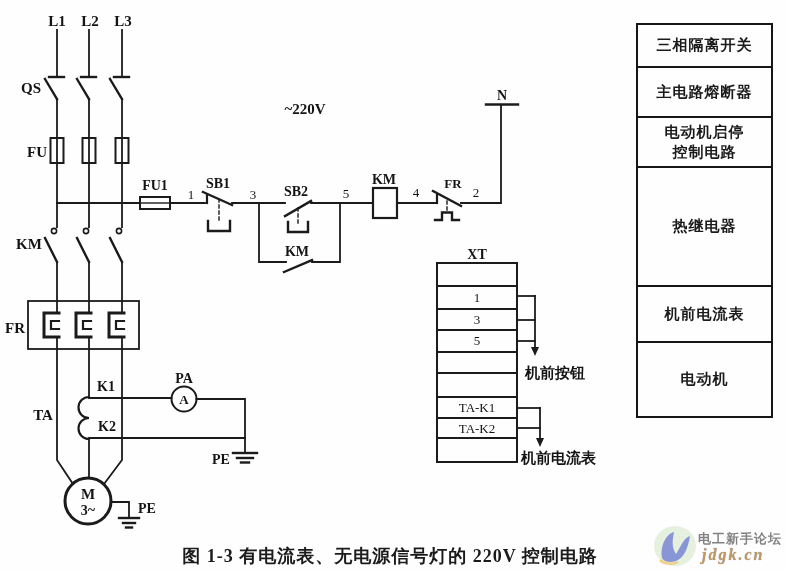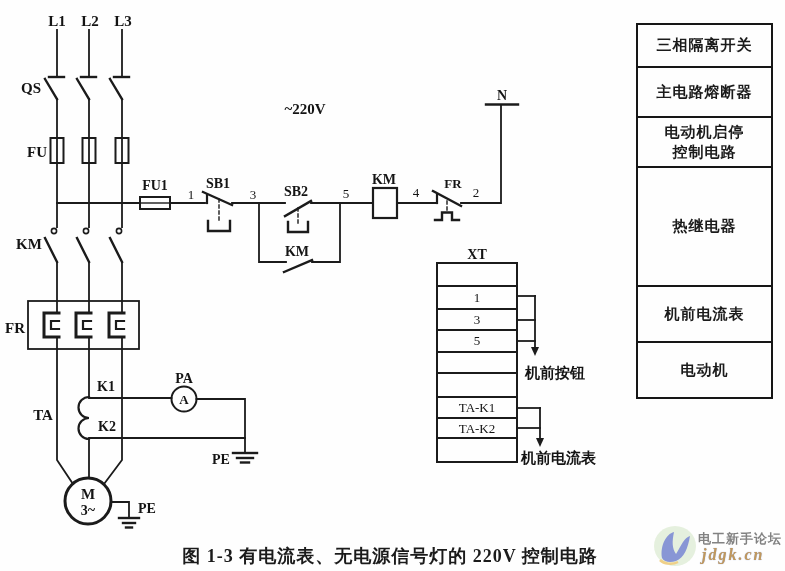--- a/index.html
+++ b/index.html
@@ -214,21 +214,21 @@
   </g>
 </svg>
 
 <div id="legend">
   <div class="legend-row" style="height:41px">三相隔离开关</div>
   <div class="legend-row" style="height:48px">主电路熔断器</div>
   <div class="legend-row" style="height:48px">电动机启停
 控制电路</div>
   <div class="legend-row" style="height:117px">热继电器</div>
   <div class="legend-row" style="height:54px">机前电流表</div>
-  <div class="legend-row" style="height:54px">电动机</div>
+  <div class="legend-row" style="height:73px">电动机</div>
 </div>
 
 <div id="caption">图 1-3  有电流表、无电源信号灯的 220V 控制电路</div>
 
 <div id="watermark">
   <svg id="wm-logo" width="46" height="44" viewBox="0 0 46 44">
     <ellipse cx="23" cy="22" rx="21" ry="20" fill="#d9e9cd"></ellipse>
     <path d="M10,34 C8,22 14,10 22,8 C20,18 20,24 24,30 C30,20 32,14 38,12 C36,24 32,34 24,37 C18,39 12,38 10,34 Z" fill="#4a5fc0"></path>
     <path d="M8,36 C12,40 20,41 26,38" fill="none" stroke="#e8b84a" stroke-width="2.5"></path>
   </svg>

